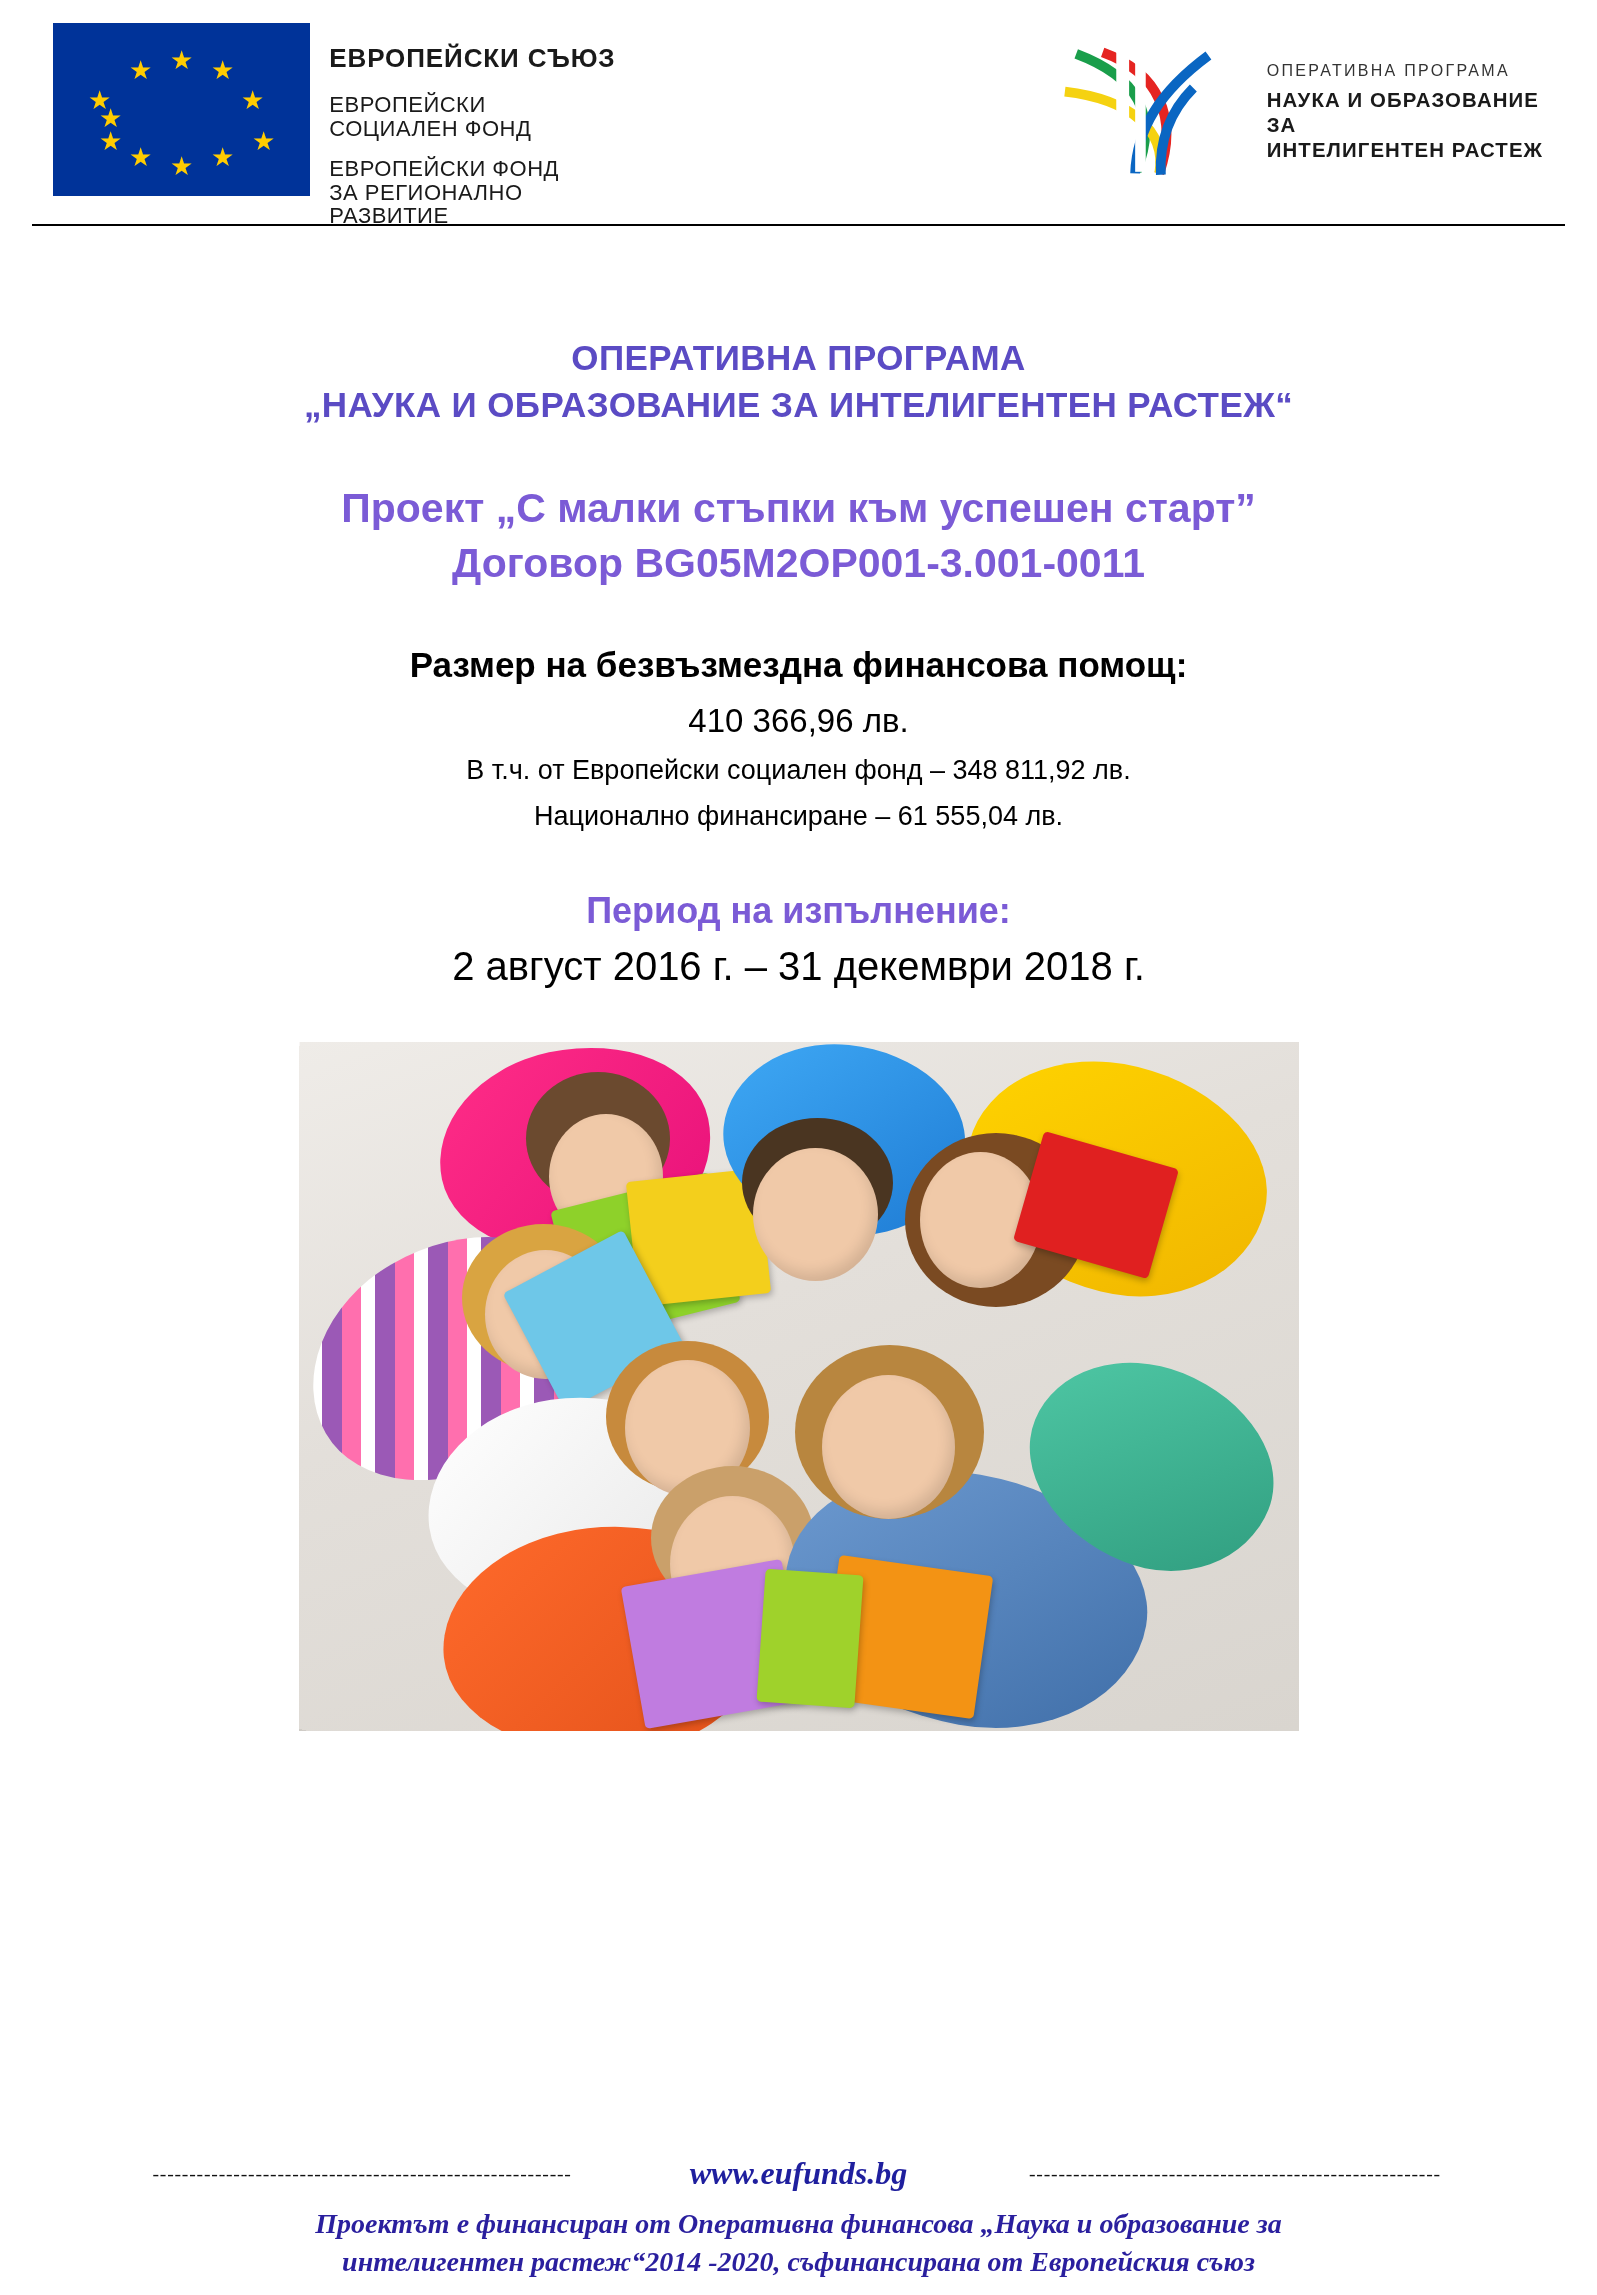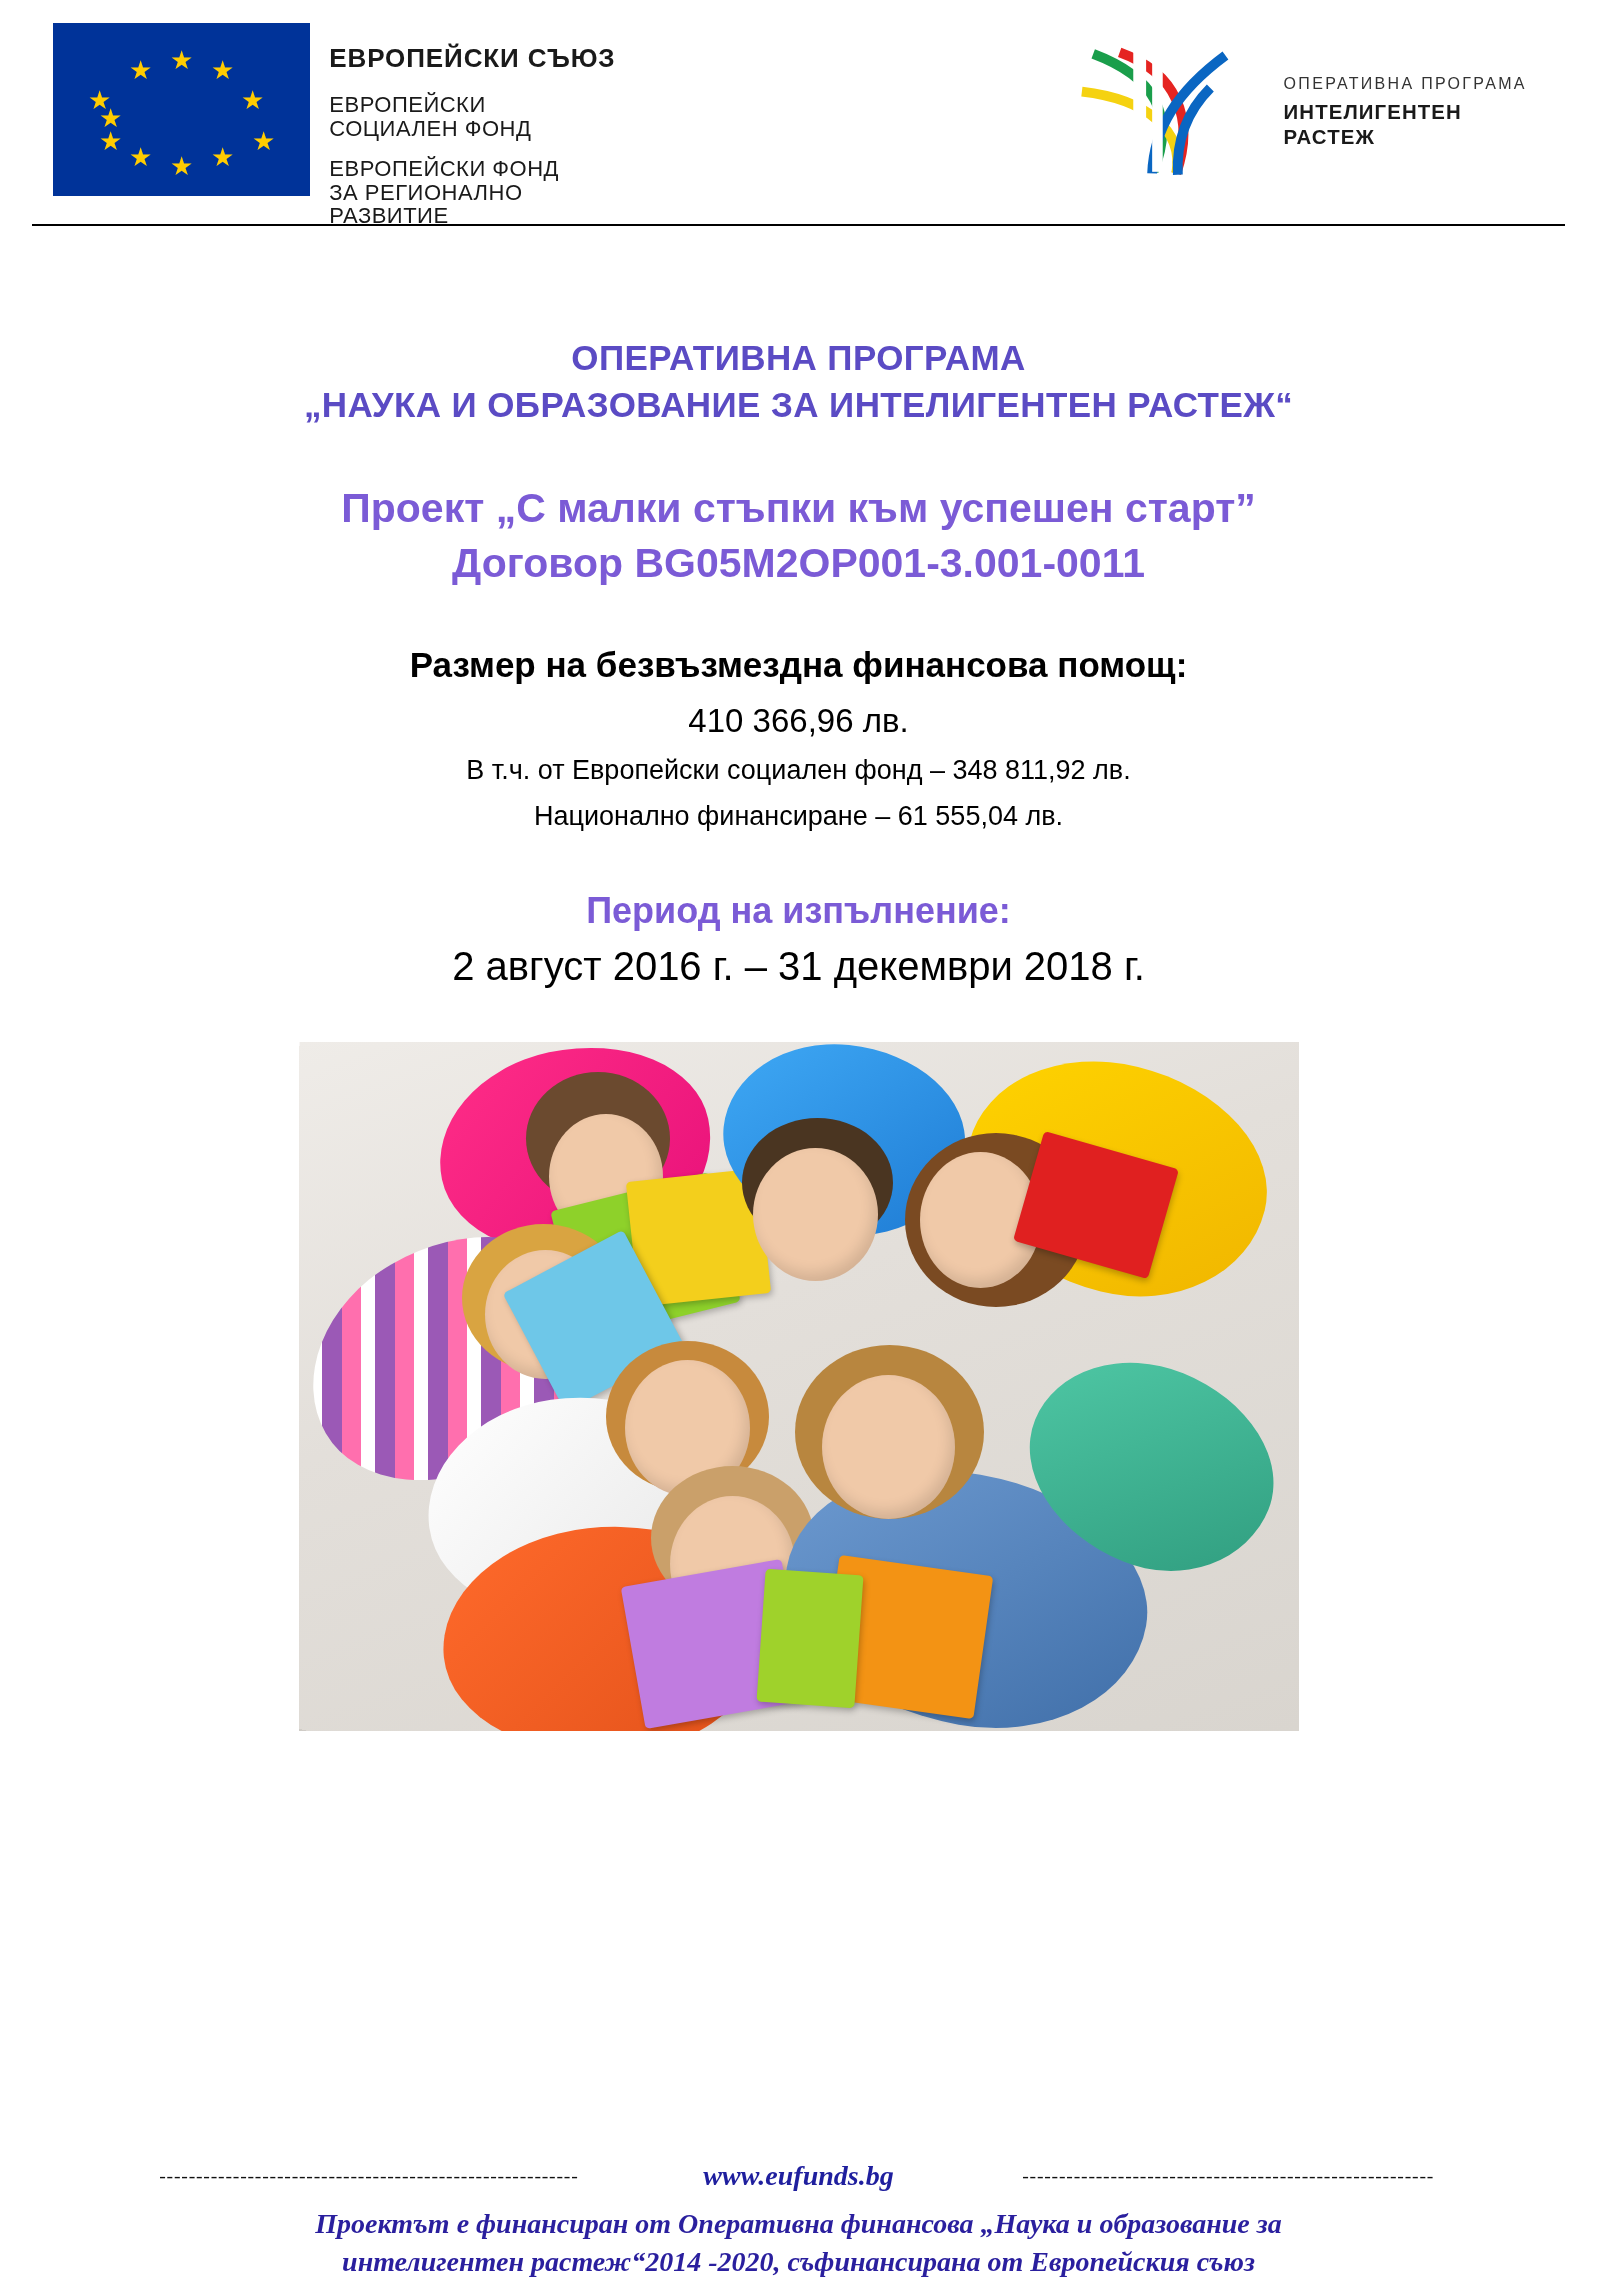--- a/index.html
+++ b/index.html
@@ -210,21 +210,21 @@
     font-size: 19.7px;
     color: #111;
     overflow: hidden;
     white-space: nowrap;
     letter-spacing: 0.8px;
   }
   .site-url {
     font-family: "Liberation Serif", serif;
     font-style: italic;
     font-weight: bold;
-    font-size: 28px;
+    font-size: 32px;
     color: #1f1f9e;
     white-space: nowrap;
   }
   .footer-text {
     margin-top: 13.6px;
     font-family: "Liberation Serif", serif;
     font-style: italic;
     font-weight: bold;
     font-size: 28px;
     line-height: 38px;
@@ -274,20 +274,21 @@
           <path d="M25 60 C 110 70, 160 110, 150 168" stroke="#f5d211" stroke-width="13" fill="none"></path>
           <path d="M215 12 C 150 60, 120 110, 118 168" stroke="#0a66c2" stroke-width="13" fill="none"></path>
           <path d="M195 55 C 160 90, 150 130, 152 170" stroke="#0a66c2" stroke-width="13" fill="none"></path>
           <rect x="93" y="6" width="17" height="160" fill="#ffffff"></rect>
           <rect x="118" y="6" width="14" height="160" fill="#ffffff"></rect>
         </svg>
       </div>
       <div class="op-texts">
         <div class="op-small">ОПЕРАТИВНА ПРОГРАМА</div>
         <div class="op-big">
+          <div>НАУКА И ОБРАЗОВАНИЕ ЗА</div>
           <div>ИНТЕЛИГЕНТЕН РАСТЕЖ</div>
         </div>
       </div>
     </div>
 
   </div>
   <div class="header-rule"></div>
 </div>
 
 <div class="content">

